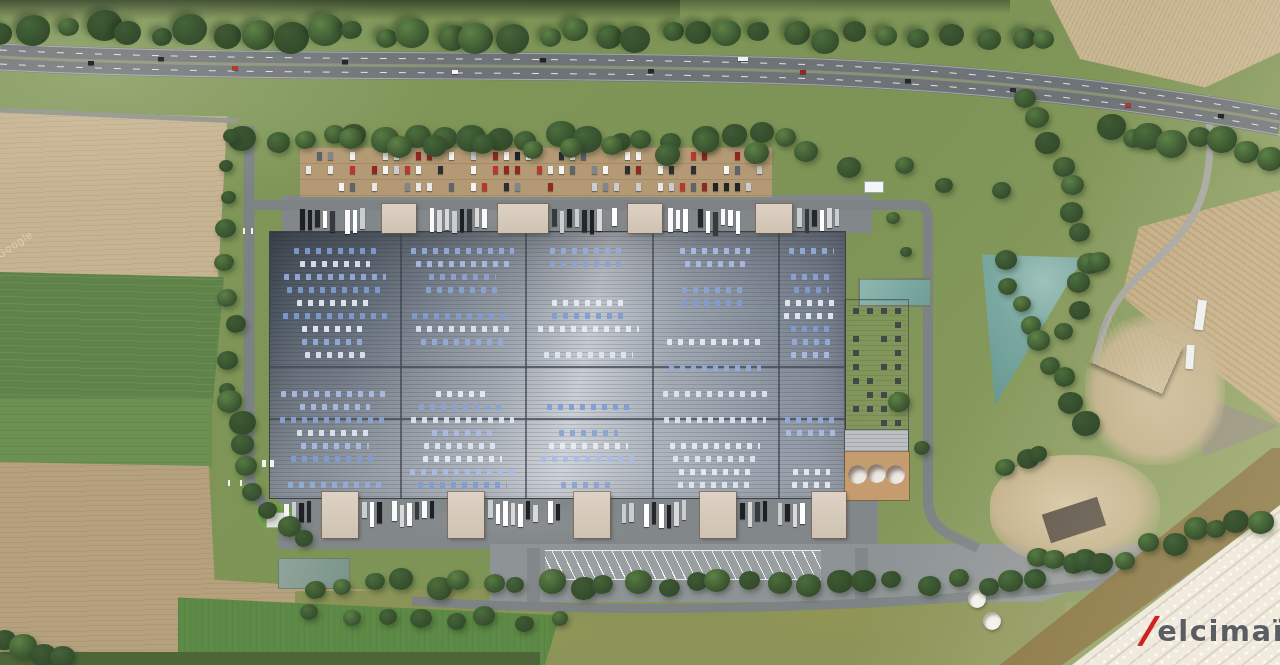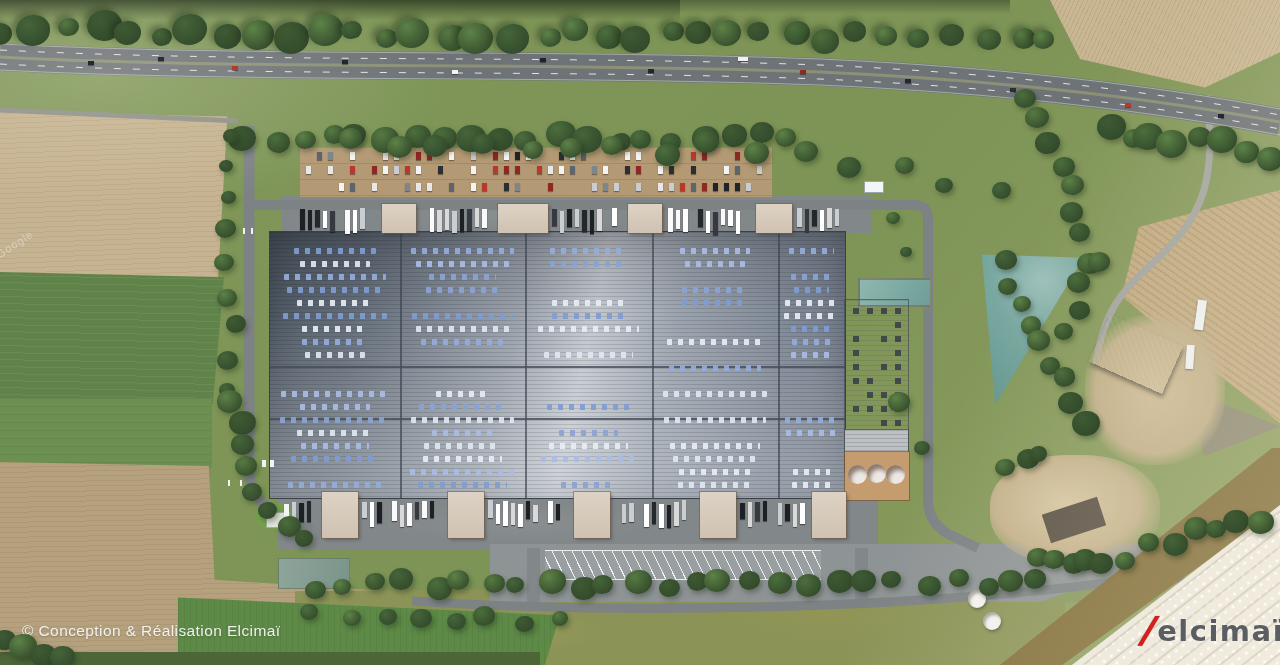--- a/index.html
+++ b/index.html
@@ -305,21 +305,20 @@
     </div>
   <div class="abs" id="annex-low"></div>
   <div class="abs" id="tankpad">
     <div class="tank" style="left:3px;top:13px"></div>
     <div class="tank" style="left:22px;top:12px"></div>
     <div class="tank" style="left:41px;top:13px"></div>
   </div>
 
   <div id="glare"></div>
   <div class="abs" id="watermark">Google</div>
-  <div class="abs" id="caption">© Conception &amp; Réalisation Elcimaï</div>
   <div class="abs" id="logo">
     <span class="slash">/</span>
     <span class="word">elcimaï</span>
   </div>
 <div class=" canopy" style="position: absolute; left: 382px; top: 204px; width: 34px; height: 29px;"></div>
     <div class=" canopy" style="position: absolute; left: 498px; top: 204px; width: 50px; height: 29px;"></div>
     <div class=" canopy" style="position: absolute; left: 628px; top: 204px; width: 34px; height: 29px;"></div>
     <div class=" canopy" style="position: absolute; left: 756px; top: 204px; width: 36px; height: 29px;"></div>
     <div class=" canopy" style="position: absolute; left: 322px; top: 492px; width: 36px; height: 46px;"></div>
     <div class=" canopy" style="position: absolute; left: 448px; top: 492px; width: 36px; height: 46px;"></div>

